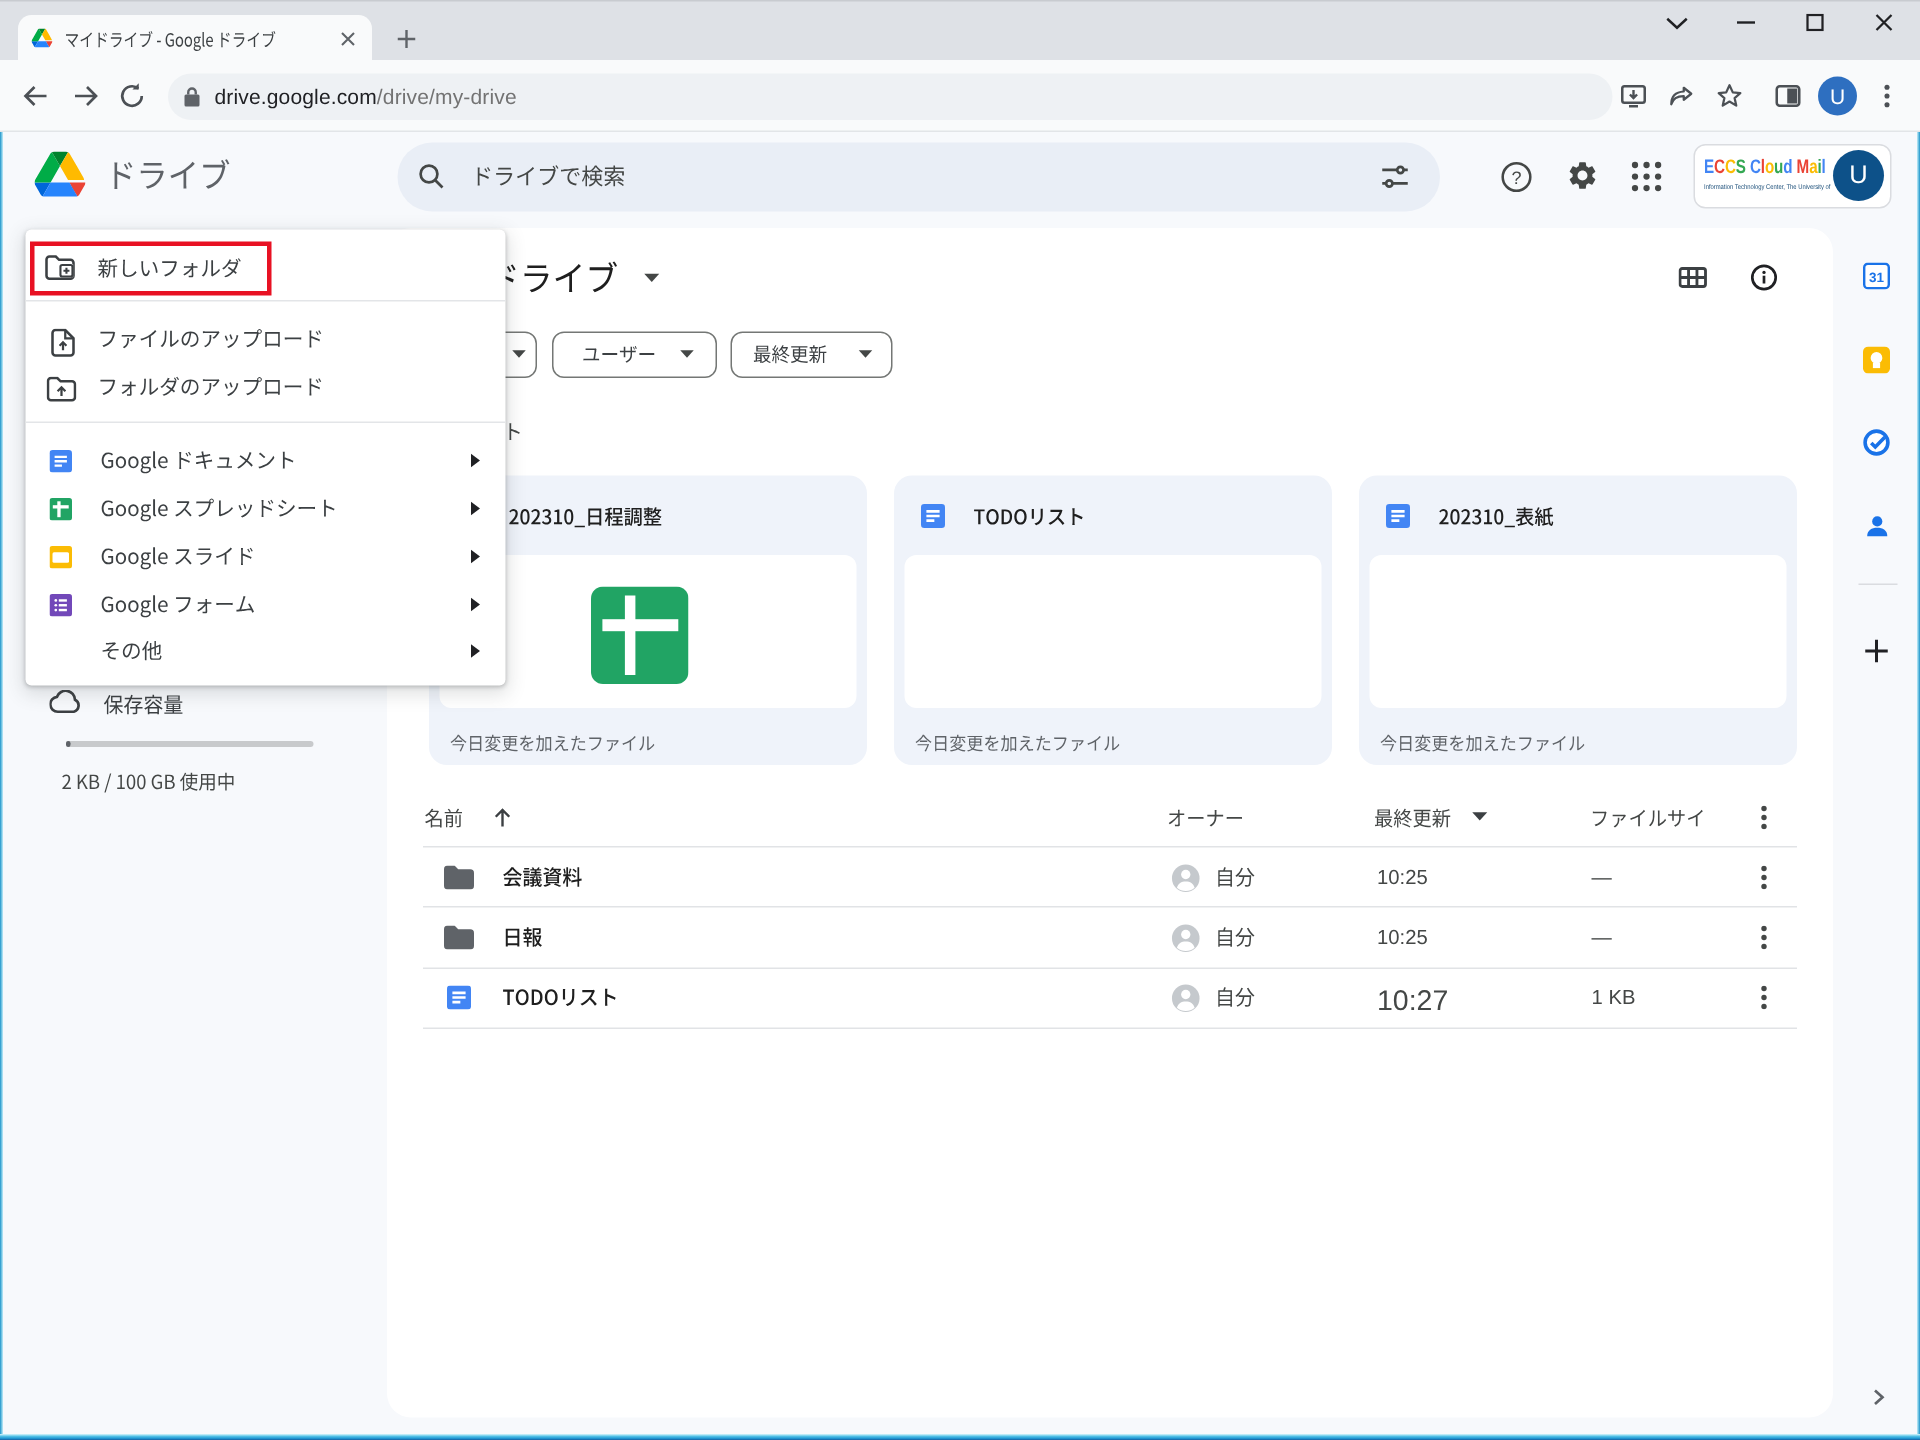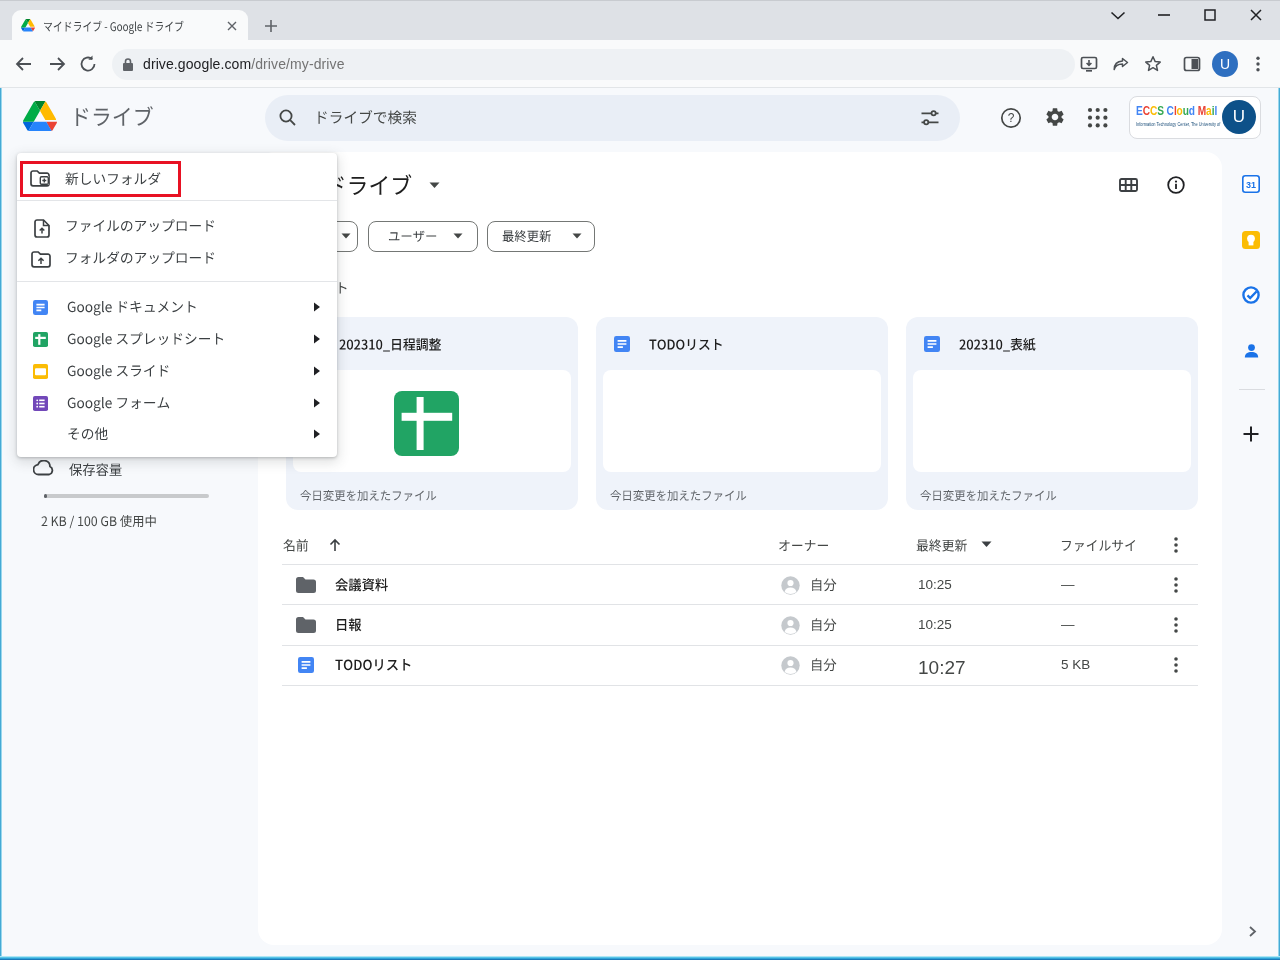--- a/index.html
+++ b/index.html
@@ -322,21 +322,21 @@
     </svg>
 <svg class="abs" style="left:781px;top:656px" width="19" height="19">
       <circle cx="9.5" cy="9.5" r="9.2" fill="#c5c9cd"></circle>
       <circle cx="9.5" cy="7" r="3.1" fill="#fff"></circle>
       <path d="M3.6 15.9 C4.3 12.9 6.6 11.6 9.5 11.6 C12.4 11.6 14.7 12.9 15.4 15.9 A9.2 9.2 0 0 1 3.6 15.9 Z" fill="#fff"></path>
     </svg>
 <svg style="position:absolute;left:810.0px;top:656.0px;overflow:visible" width="29" height="19">
       <path transform="translate(0,14) scale(0.95,1)" fill="#444746" d="M3.0 -6.7H11.1V-5.8H3.0ZM3.0 -3.7H11.1V-2.7H3.0ZM3.0 -0.6H11.1V0.3H3.0ZM2.3 -9.8H11.9V1.1H10.8V-8.8H3.3V1.1H2.3ZM6.4 -11.8 7.6 -11.6Q7.4 -11.0 7.1 -10.4Q6.9 -9.7 6.6 -9.3L5.7 -9.5Q5.8 -9.8 5.9 -10.2Q6.1 -10.6 6.2 -11.0Q6.3 -11.4 6.4 -11.8Z M16.6 -6.5H24.6V-5.4H16.6ZM24.3 -6.5H25.4Q25.4 -6.5 25.4 -6.4Q25.4 -6.3 25.4 -6.2Q25.4 -6.0 25.4 -6.0Q25.3 -4.3 25.2 -3.2Q25.1 -2.0 25.0 -1.3Q24.9 -0.5 24.8 -0.1Q24.6 0.3 24.5 0.5Q24.2 0.8 24.0 0.9Q23.7 1.0 23.4 1.0Q23.0 1.1 22.4 1.1Q21.8 1.1 21.1 1.0Q21.1 0.8 21.0 0.5Q21.0 0.2 20.8 -0.0Q21.5 0.0 22.1 0.0Q22.7 0.1 22.9 0.1Q23.1 0.1 23.3 0.0Q23.4 -0.0 23.5 -0.1Q23.7 -0.3 23.8 -1.0Q24.0 -1.6 24.1 -2.9Q24.2 -4.2 24.3 -6.3ZM18.5 -11.5 19.6 -11.2Q19.1 -10.0 18.4 -8.9Q17.7 -7.8 16.9 -6.9Q16.1 -6.0 15.2 -5.4Q15.1 -5.5 15.0 -5.6Q14.8 -5.8 14.6 -5.9Q14.5 -6.1 14.3 -6.2Q15.2 -6.8 16.0 -7.6Q16.8 -8.4 17.5 -9.4Q18.1 -10.4 18.5 -11.5ZM23.4 -11.5Q23.8 -10.8 24.3 -10.1Q24.7 -9.3 25.3 -8.7Q25.9 -8.0 26.5 -7.4Q27.1 -6.8 27.7 -6.4Q27.5 -6.3 27.4 -6.1Q27.2 -6.0 27.0 -5.8Q26.9 -5.6 26.8 -5.5Q26.2 -6.0 25.6 -6.6Q25.0 -7.2 24.4 -8.0Q23.8 -8.7 23.3 -9.5Q22.8 -10.3 22.4 -11.1ZM19.6 -6.2H20.7Q20.6 -5.0 20.3 -3.9Q20.1 -2.8 19.6 -1.9Q19.1 -0.9 18.1 -0.1Q17.2 0.7 15.7 1.2Q15.7 1.0 15.6 0.9Q15.5 0.7 15.3 0.5Q15.2 0.4 15.1 0.3Q16.4 -0.2 17.3 -0.9Q18.1 -1.6 18.6 -2.4Q19.1 -3.3 19.3 -4.2Q19.5 -5.2 19.6 -6.2Z"></path>
     </svg>
 <div class="abs" style="left:918px;top:657px;font-size:19px;color:#444746;">10:27</div>
-<div class="abs" style="left:1061px;top:657px;font-size:13.5px;color:#444746;">5 KB</div>
+<div class="abs" style="left:1061px;top:657px;font-size:13.5px;color:#444746;">1 KB</div>
 <svg class="abs" style="left:1174px;top:657px" width="4" height="16">
       <circle cx="2" cy="2" r="1.8" fill="#444746"></circle>
       <circle cx="2" cy="8" r="1.8" fill="#444746"></circle>
       <circle cx="2" cy="14" r="1.8" fill="#444746"></circle>
     </svg>
 <svg class="abs" style="left:33px;top:460px" width="22" height="16">
       <path d="M5.5 14.5 a5 5 0 0 1 -0.5 -9.97 A6.2 6.2 0 0 1 17 6.5 a4.3 4.3 0 0 1 -0.8 8 Z" stroke="#3c4043" stroke-width="1.8" fill="none"></path>
     </svg>
 <svg style="position:absolute;left:69.0px;top:461.0px;overflow:visible" width="56" height="19">
       <path transform="translate(0,14) scale(0.95,1)" fill="#3c4043" d="M8.4 -7.0H9.4V1.1H8.4ZM4.3 -4.9H13.4V-3.9H4.3ZM9.7 -4.5Q10.1 -3.7 10.8 -2.9Q11.4 -2.1 12.2 -1.4Q13.0 -0.7 13.7 -0.3Q13.6 -0.2 13.5 -0.1Q13.3 0.1 13.2 0.2Q13.1 0.4 13.0 0.5Q12.2 0.0 11.5 -0.7Q10.7 -1.5 10.0 -2.4Q9.4 -3.3 8.9 -4.2ZM8.1 -4.6 9.0 -4.3Q8.5 -3.3 7.8 -2.4Q7.1 -1.5 6.3 -0.7Q5.4 0.0 4.6 0.5Q4.5 0.4 4.4 0.2Q4.3 0.1 4.1 -0.1Q4.0 -0.2 3.9 -0.3Q4.7 -0.7 5.5 -1.4Q6.3 -2.1 7.0 -2.9Q7.7 -3.7 8.1 -4.6ZM6.3 -10.2V-7.6H11.5V-10.2ZM5.3 -11.1H12.6V-6.6H5.3ZM3.9 -11.7 4.9 -11.4Q4.4 -10.2 3.8 -9.1Q3.1 -7.9 2.4 -6.9Q1.7 -5.9 0.9 -5.1Q0.9 -5.3 0.8 -5.5Q0.7 -5.7 0.5 -5.9Q0.4 -6.1 0.3 -6.2Q1.0 -6.9 1.7 -7.7Q2.3 -8.6 2.9 -9.6Q3.5 -10.7 3.9 -11.7ZM2.4 -8.1 3.4 -9.1 3.4 -9.1V1.1H2.4Z M18.7 -3.7H27.4V-2.7H18.7ZM19.9 -7.3H25.7V-6.4H19.9ZM22.6 -5.0H23.7V-0.1Q23.7 0.3 23.6 0.6Q23.4 0.8 23.1 1.0Q22.7 1.1 22.1 1.1Q21.5 1.1 20.6 1.1Q20.6 0.9 20.5 0.6Q20.4 0.3 20.3 0.1Q20.8 0.1 21.2 0.1Q21.6 0.1 21.9 0.1Q22.2 0.1 22.3 0.1Q22.5 0.1 22.6 0.1Q22.6 0.0 22.6 -0.1ZM25.4 -7.3H25.6L25.8 -7.4L26.5 -6.9Q26.1 -6.4 25.6 -5.9Q25.1 -5.5 24.5 -5.0Q23.9 -4.6 23.4 -4.3Q23.3 -4.4 23.1 -4.6Q22.9 -4.8 22.8 -4.9Q23.3 -5.2 23.8 -5.6Q24.3 -5.9 24.7 -6.4Q25.1 -6.8 25.4 -7.1ZM14.9 -9.9H27.1V-8.9H14.9ZM19.4 -11.8 20.5 -11.5Q20.0 -9.9 19.3 -8.3Q18.5 -6.7 17.5 -5.4Q16.4 -4.0 15.0 -3.0Q14.9 -3.1 14.8 -3.3Q14.8 -3.5 14.6 -3.7Q14.5 -3.9 14.4 -4.0Q15.4 -4.6 16.2 -5.5Q17.0 -6.4 17.6 -7.5Q18.2 -8.5 18.6 -9.6Q19.1 -10.7 19.4 -11.8ZM16.6 -6.0H17.7V1.1H16.6Z M32.6 -8.8 33.7 -8.5Q33.2 -7.9 32.6 -7.3Q32.0 -6.7 31.3 -6.2Q30.7 -5.7 30.0 -5.4Q29.9 -5.5 29.8 -5.6Q29.7 -5.8 29.5 -6.0Q29.4 -6.1 29.3 -6.2Q30.2 -6.7 31.1 -7.4Q32.0 -8.1 32.6 -8.8ZM36.2 -8.2 36.9 -8.9Q37.6 -8.5 38.3 -8.0Q39.0 -7.5 39.6 -7.0Q40.2 -6.6 40.6 -6.2L39.8 -5.4Q39.5 -5.8 38.9 -6.3Q38.3 -6.8 37.6 -7.3Q36.9 -7.8 36.2 -8.2ZM35.0 -6.3Q34.4 -5.6 33.5 -4.8Q32.6 -3.9 31.5 -3.2Q30.4 -2.4 29.2 -1.9Q29.2 -2.0 29.1 -2.2Q29.0 -2.3 28.9 -2.5Q28.7 -2.6 28.6 -2.8Q29.8 -3.3 30.9 -4.0Q32.1 -4.8 33.0 -5.6Q33.9 -6.5 34.4 -7.3H35.5Q36.0 -6.6 36.8 -6.0Q37.5 -5.3 38.3 -4.8Q39.1 -4.2 39.9 -3.7Q40.7 -3.3 41.5 -2.9Q41.4 -2.8 41.2 -2.5Q41.0 -2.2 40.9 -2.0Q40.1 -2.4 39.3 -2.9Q38.4 -3.4 37.6 -3.9Q36.9 -4.5 36.2 -5.1Q35.5 -5.7 35.0 -6.3ZM31.1 -3.6H38.9V1.1H37.8V-2.6H32.2V1.1H31.1ZM31.6 -0.3H38.4V0.7H31.6ZM34.4 -11.8H35.5V-9.9H34.4ZM29.2 -10.5H40.8V-7.9H39.8V-9.5H30.2V-7.9H29.2Z M45.5 -9.3V-8.5H52.5V-9.3ZM45.5 -10.7V-9.9H52.5V-10.7ZM44.5 -11.3H53.5V-7.9H44.5ZM45.2 -3.8V-3.0H52.9V-3.8ZM45.2 -5.2V-4.4H52.9V-5.2ZM44.2 -5.9H53.9V-2.4H44.2ZM48.5 -5.6H49.5V0.4H48.5ZM42.7 -7.3H55.3V-6.5H42.7ZM43.8 -1.6H54.2V-0.9H43.8ZM42.7 -0.0H55.4V0.8H42.7Z"></path>

